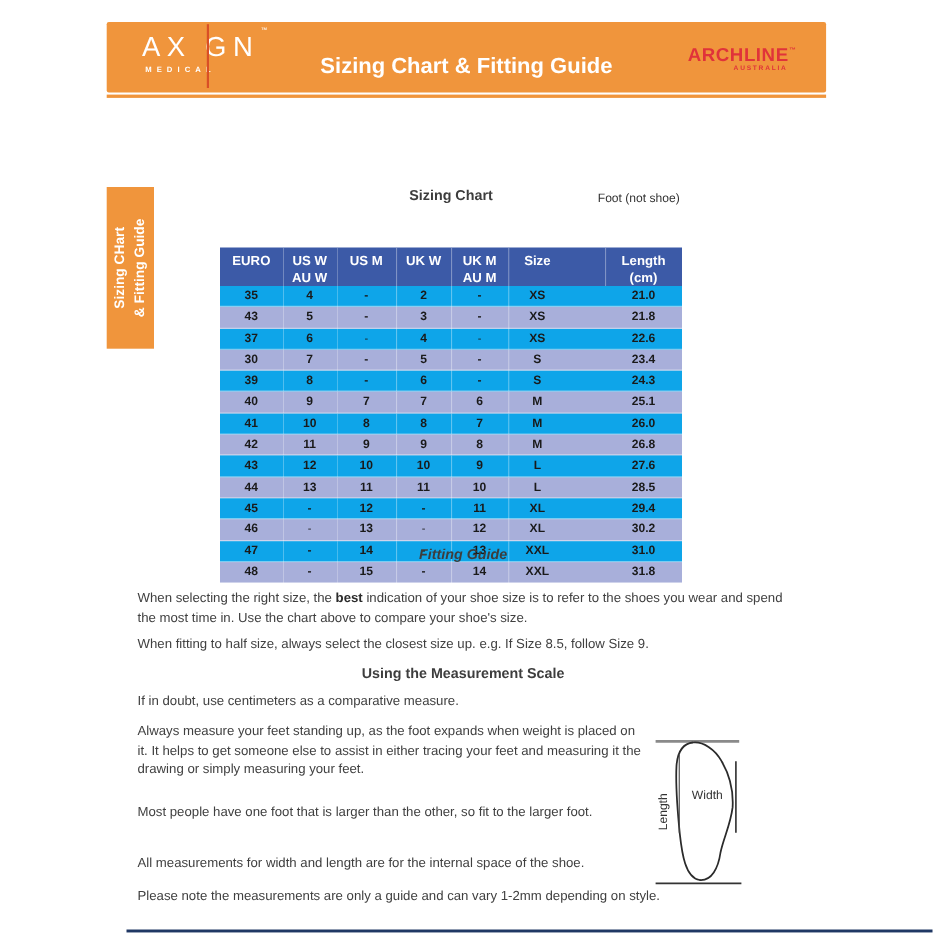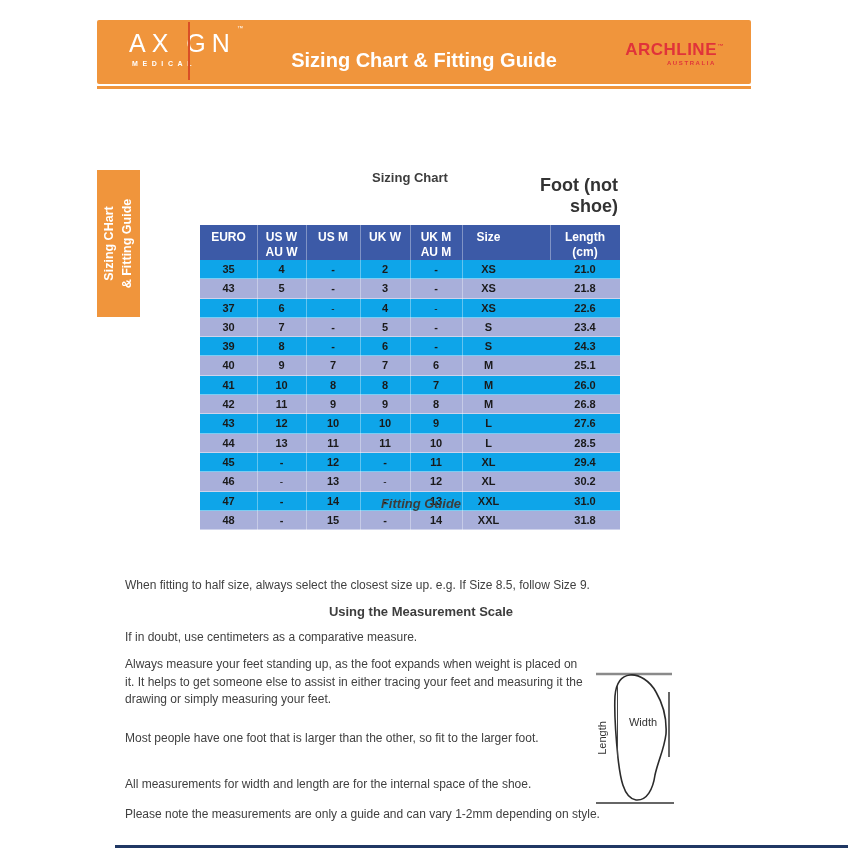--- a/index.html
+++ b/index.html
@@ -32,21 +32,21 @@
   .side-tab { position:absolute; left:97px; top:170px; width:43px; height:147px; background:#F0953C; }
   .side-tab-inner { position:absolute; left:0; top:0; width:147px; height:43px;
                     transform-origin:0 0; transform:rotate(-90deg) translateX(-147px);
                     display:flex; flex-direction:column; justify-content:center;
                     text-align:center; color:#fff; font-size:12.5px; font-weight:700; line-height:1.4; }
 
   
   .chart-title { position:absolute; left:200px; top:170px; width:420px; text-align:center;
                  font-size:13px; font-weight:700; color:#3d3d3d; }
   .foot-note { position:absolute; left:500px; top:175px; width:118px; text-align:right;
-               font-size:18px; font-weight:700; color:#333; }
+               font-size:11px; font-weight:400; color:#333; }
 
   
   .sizing-table { position:absolute; left:200px; top:193px; width:420px;margin-top:32px; }
   .thead, .tr { display:grid; grid-template-columns:57px 49px 54px 50px 52px 53px 35px 70px; }
   .thead { background:#3C5AA7; height:35px; }
   .th { color:#fff; font-size:12px; font-weight:700; text-align:center; padding-top:5px;
         white-space:pre-line; line-height:1.25; }
   .th:not(.spacer):not(:first-child) { box-shadow:inset 1px 0 rgba(255,255,255,0.35); }
   .tr { height:19.3px; align-items:center; box-shadow:inset 0 -1px rgba(255,255,255,0.45); }
   .tr.odd  { background:#0ea5e9; }
@@ -257,20 +257,23 @@
           <div class="td">-</div>
           <div class="td">14</div>
           <div class="td">XXL</div>
           <div class="td spacer"></div>
           <div class="td">31.8</div>
         </div>
       </div>
   </div>
 
   <div class="h2" style="top:496px;font-style:italic;">Fitting Guide</div>
+  <div class="para" style="top:535px; width:605px;">
+    <span>When selecting the right size, the </span><b>best</b><span> indication of your shoe size is to refer to the shoes you wear and spend the most time in. Use the chart above to compare your shoe's size.</span>
+  </div>
   <div class="para" style="top:577px; width:620px;">When fitting to half size, always select the closest size up. e.g. If Size 8.5, follow Size 9.</div>
 
   <div class="h2" style="top:604px;">Using the Measurement Scale</div>
   <div class="para" style="top:629px; width:600px;">If in doubt, use centimeters as a comparative measure.</div>
   <div class="para" style="top:656px; width:460px;">Always measure your feet standing up, as the foot expands when weight is placed on it. It helps to get someone else to assist in either tracing your feet and measuring it the drawing or simply measuring your feet.</div>
   <div class="para" style="top:715px; width:600px;margin-top:15px;">Most people have one foot that is larger than the other, so fit to the larger foot.</div>
   <div class="para" style="top:776px; width:600px;">All measurements for width and length are for the internal space of the shoe.</div>
   <div class="para" style="top:806px; width:545px;">Please note the measurements are only a guide and can vary 1-2mm depending on style.</div>
 
   <svg class="foot-diagram" viewBox="0 0 106 150">

